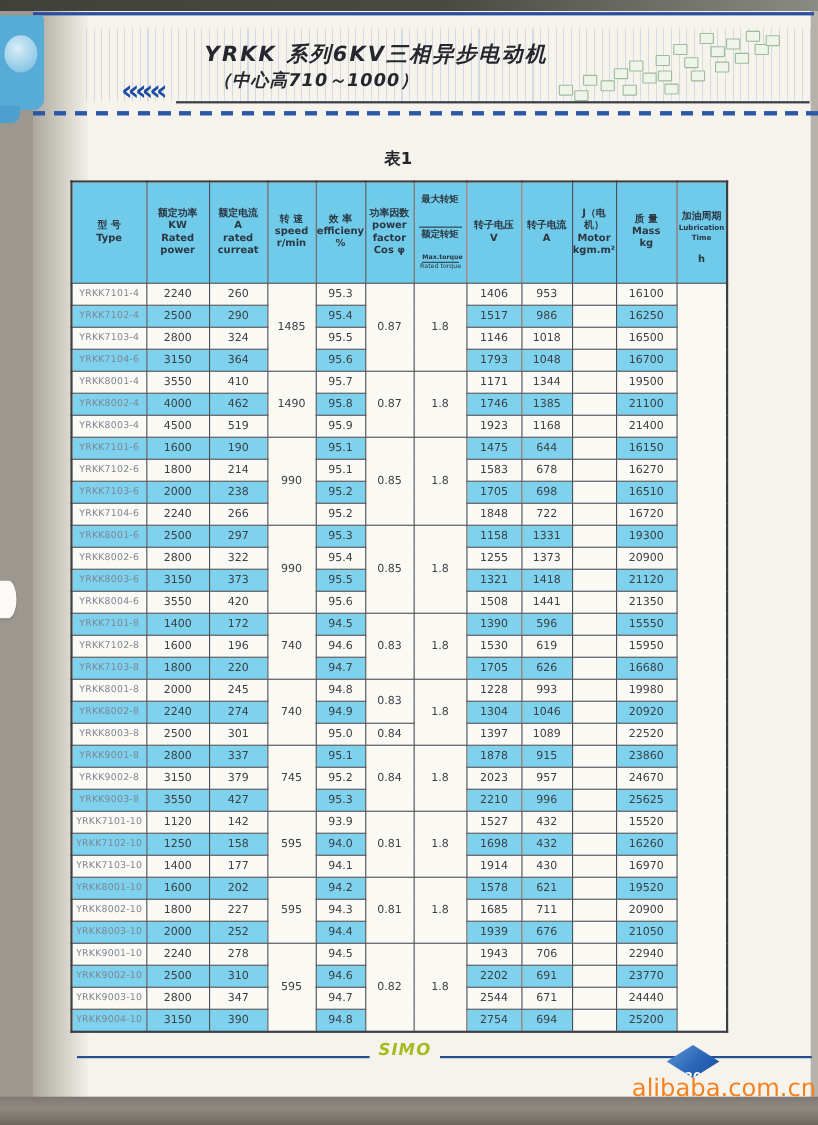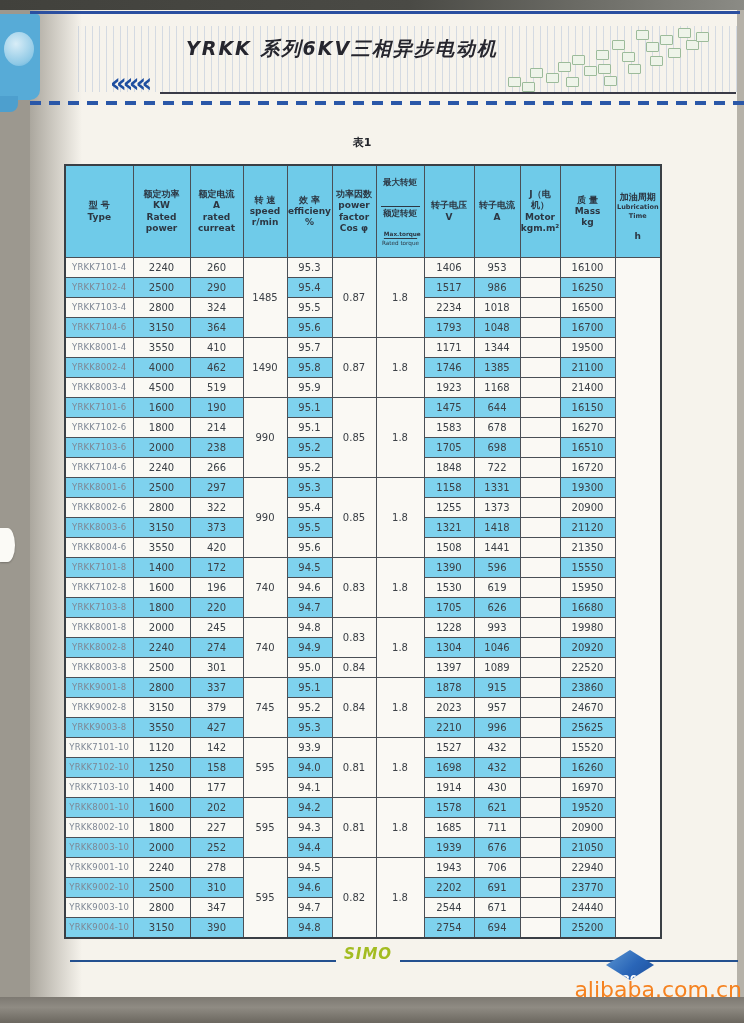--- a/index.html
+++ b/index.html
@@ -32,21 +32,21 @@
           letter-spacing:1px;color:#26262e;white-space:nowrap;}
   .chevrons{position:absolute;left:110px;top:68px;font-size:26px;font-weight:bold;color:#1e4ea0;
             letter-spacing:-4px;}
   .rule-solid{position:absolute;left:160px;top:92px;width:576px;height:2px;background:#3a3a46;}
   .rule-dashed{position:absolute;left:30px;top:101px;width:714px;height:4px;
                background:repeating-linear-gradient(90deg,#2a57a8 0 11px,rgba(0,0,0,0) 11px 19px);}
   .decor-squares i{position:absolute;width:11px;height:8px;border:1px solid #9cbb9a;
                    background:#eef4e9;border-radius:1px;}
   
   .caption{position:absolute;left:64px;top:135px;width:596px;text-align:center;
-           font-size:11px;font-weight:bold;color:#23252b;}
+           font-size:15px;font-weight:bold;color:#23252b;}
   
   table.spec{position:absolute;left:64px;top:164px;width:596px;border-collapse:collapse;
              table-layout:fixed;background:#faf9f4;}
   table.spec th,table.spec td{border:1px solid #4a4f56;padding:0;text-align:center;
              vertical-align:middle;overflow:hidden;}
   table.spec{border:2px solid #3a3f45;}
   table.spec th{height:62px;background:#6fcbe9;color:#2c3743;font-size:9px;font-weight:bold;
              line-height:1.25;white-space:pre-line;}
   table.spec td{height:19px;font-size:10px;color:#3b4046;line-height:1;}
   tr.cyan td{background:#7ed2ee;}
@@ -105,20 +105,21 @@
       <i style="left:636px;top:30px"></i>
     <i style="left:646px;top:42px"></i>
       <i style="left:650px;top:56px"></i>
       <i style="left:660px;top:35px"></i>
     <i style="left:668px;top:48px"></i>
       <i style="left:678px;top:28px"></i>
       <i style="left:686px;top:40px"></i>
     <i style="left:696px;top:32px"></i>
   </div>
   <div class="title1">YRKK 系列6KV三相异步电动机</div>
+  <div class="title2">（中心高710～1000）</div>
   <div class="chevrons">«««</div>
   <div class="rule-solid"></div>
   <div class="rule-dashed"></div>
 
   <div class="caption">表1</div>
 
   <table class="spec">
     <colgroup>
       <col style="width:68px">
         <col style="width:57px">
@@ -199,21 +200,21 @@
           <td>1517</td>
           <td>986</td>
           <td class="jcell"></td>
           <td>16250</td>
         </tr>
         <tr class="plain">
           <td class="type">YRKK7103-4</td>
           <td>2800</td>
           <td>324</td>
           <td>95.5</td>
-          <td>2234</td>
+          <td>1146</td>
           <td>1018</td>
           <td class="jcell"></td>
           <td>16500</td>
         </tr>
         <tr class="cyan">
           <td class="type">YRKK7104-6</td>
           <td>3150</td>
           <td>364</td>
           <td>95.6</td>
           <td>1793</td>

